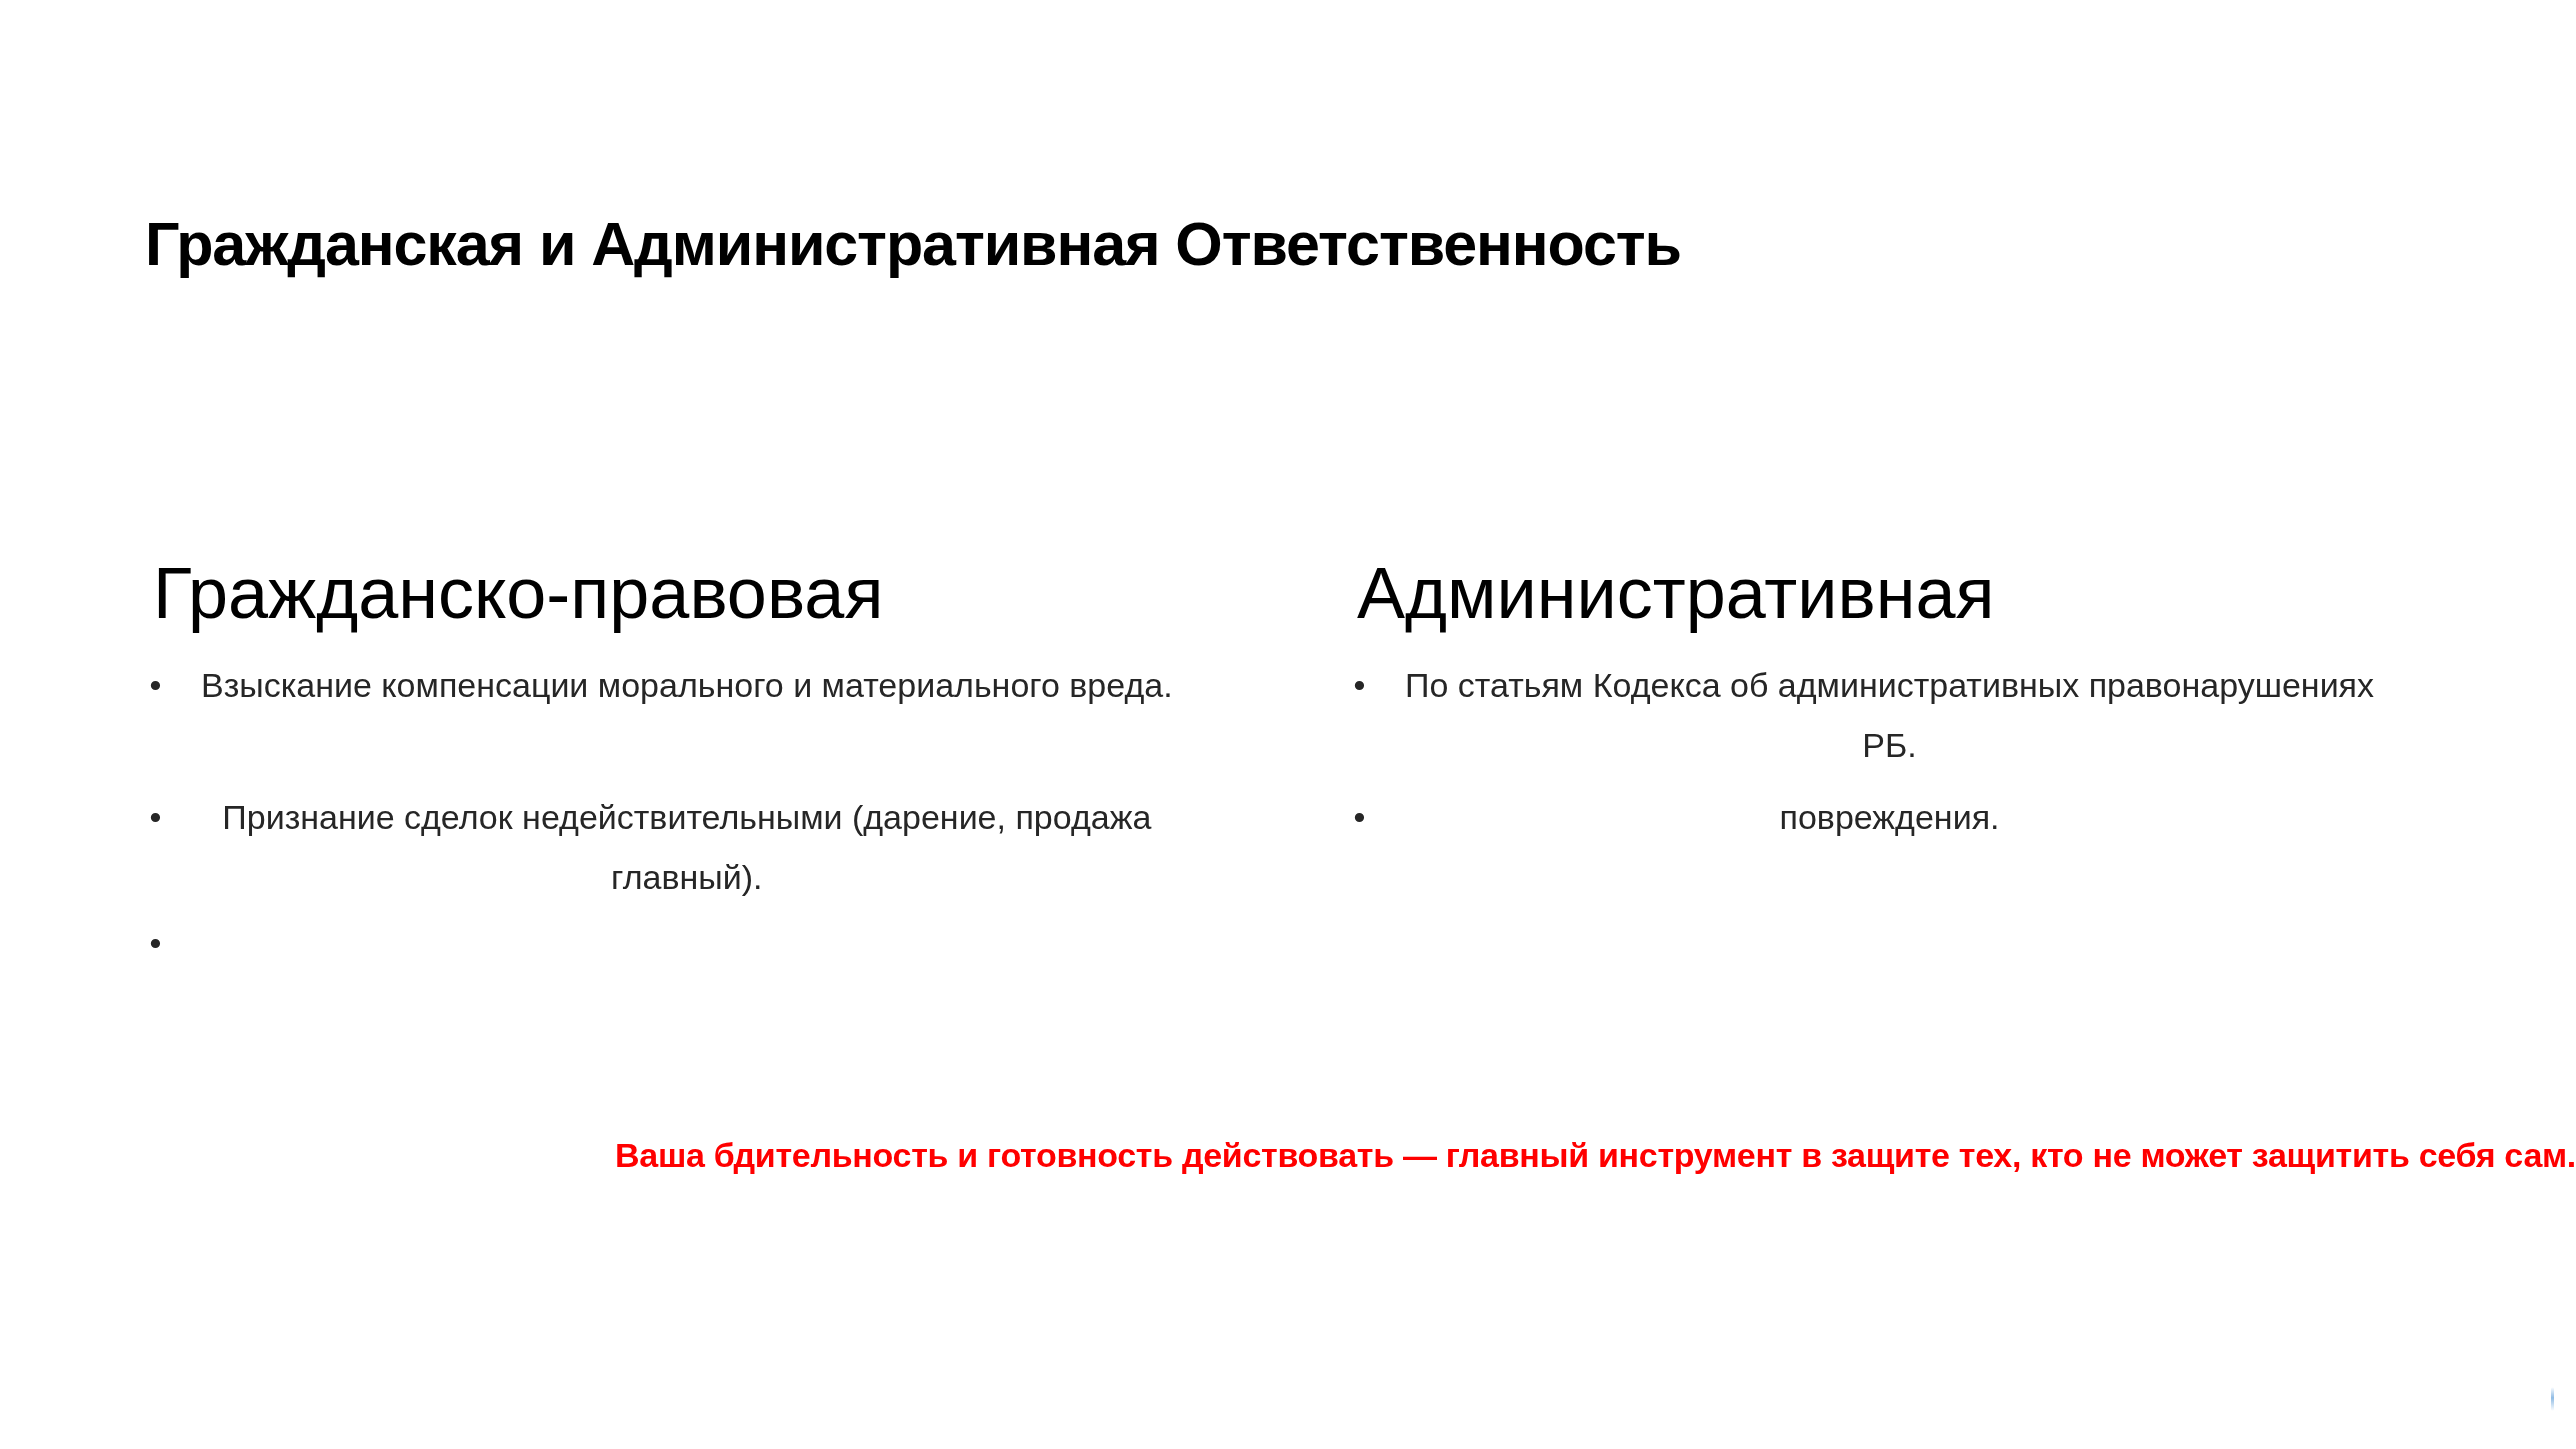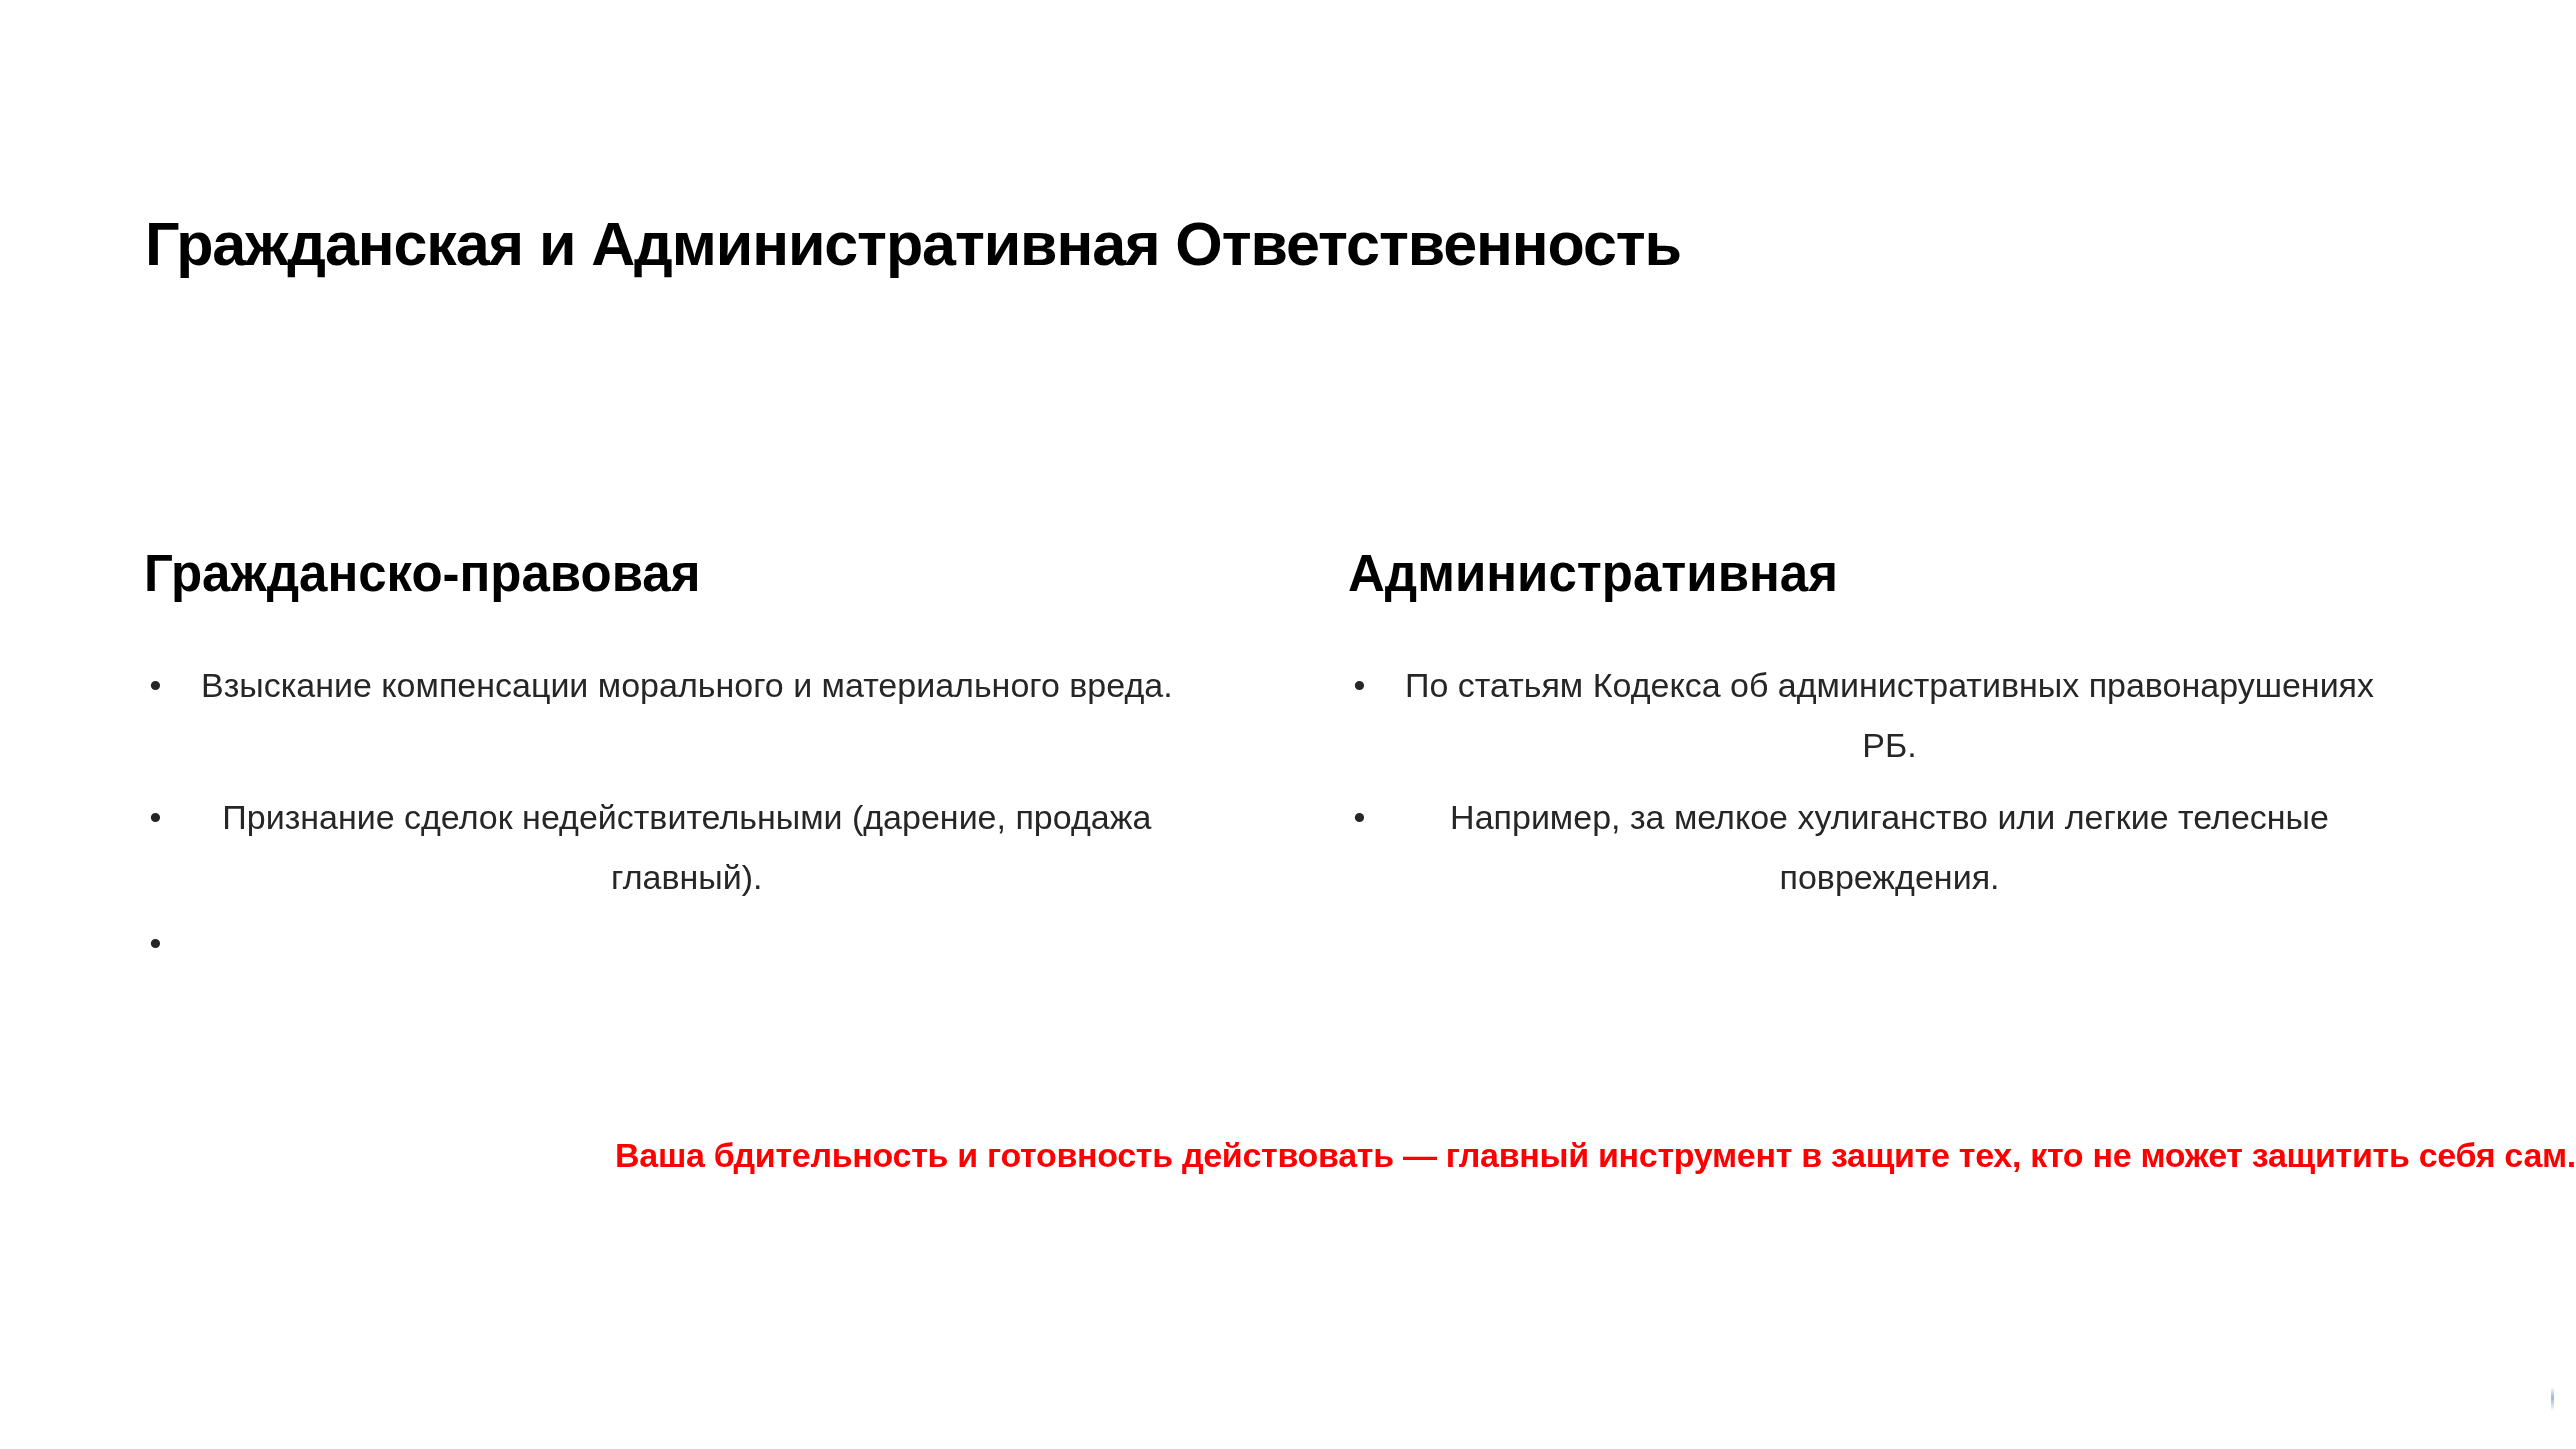--- a/index.html
+++ b/index.html
@@ -16,21 +16,21 @@
     font-size:61px; font-weight:bold; line-height:1;
     letter-spacing:-1.1px; color:var(--title_black,#000);
     white-space:nowrap; margin:0;
   }
 
   .col { position:absolute; top:548px; }
   .col-left  { left:144px;  width:1170px; }
   .col-right { left:1348px; width:1202px; }
 
   .col h2 {
-    margin:0; font-size:51px; font-weight:bold; line-height:1;
+    margin:9px; font-size:72px; font-weight:normal; line-height:1;
     color:var(--title_black,#000); white-space:nowrap;
   }
 
   .list { position:absolute; left:0; top:107px; }
 
   .item { position:relative; }
   .mb-135 { margin-bottom:72px; }
   .mb-23  { margin-bottom:12.3px; }
   .mb-11  { margin-bottom:5.9px; }
 
@@ -107,21 +107,20 @@
         <span class="marker">•</span>
         <div class="lines">
           <div class="line">По статьям Кодекса об административных правонарушениях</div>
           <div class="line">РБ.</div>
         </div>
       </div>
 
       <div class="item">
         <span class="marker">•</span>
         <div class="lines">
-          <div class="line">Например, за мелкое хулиганство или легкие телесные</div>
           <div class="line">повреждения.</div>
         </div>
       </div>
 
     </div>
   </section>
 
   <p class="footer">Ваша бдительность и готовность действовать — главный инструмент в защите тех, кто не может защитить себя сам.</p>
 
   <div class="artifact"></div>

